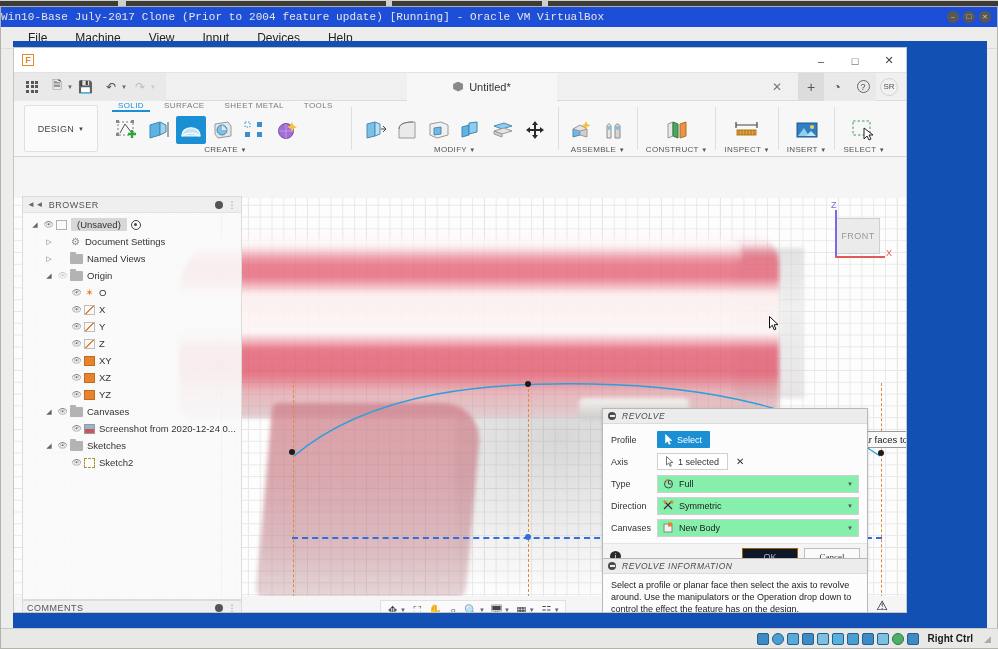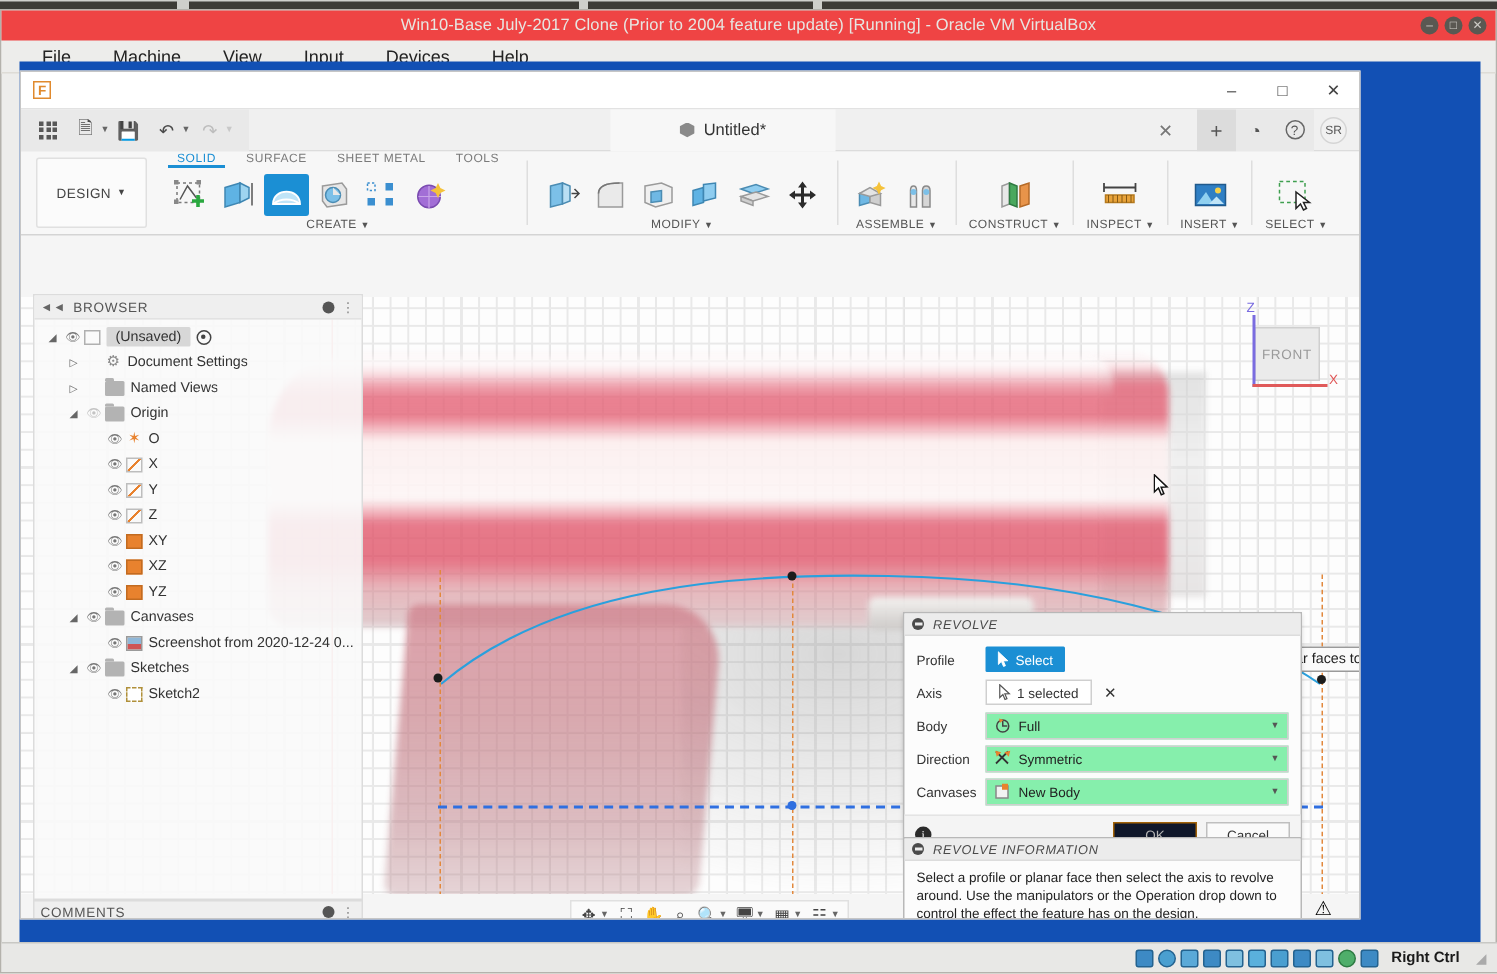--- a/index.html
+++ b/index.html
@@ -8,22 +8,22 @@
 
   
   #desktop { position:relative; width:998px; height:649px; background:#cfcfcb; }
   .desk-strip { position:absolute; left:0; top:0; width:998px; height:8px;
     background:#cfcfcb; }
   .desk-strip .dk { position:absolute; top:1px; height:6px; background:#3d3b36;}
 
   
   #vbox { position:absolute; left:0; top:6px; width:998px; height:643px;
     background:#ededeb; border:1px solid #b4b2ac; }
-  #vbox-title { height:20px; background:#ef4444; color:#e7e6e2; font-size:11px;
-    display:flex; align-items:center; justify-content:center; position:relative; }
+  #vbox-title { height:20px; background:#1d4ed8; color:#e7e6e2; font-size:11px;
+    display:flex; align-items:center; justify-content:flex-start; position:relative;font-family:Liberation Mono, monospace; }
   #vbox-title .tt { letter-spacing:0.1px; }
   .vb-btns { position:absolute; right:6px; top:4px; display:flex; gap:4px; }
   .vb-btn { width:12px; height:12px; border-radius:50%; background:#5a5852;
     color:#cfcdc8; font-size:8px; line-height:12px; text-align:center; }
 
   #vbox-menu { height:22px; background:#ededeb; display:flex; align-items:center;
     padding-left:8px; gap:2px; border-bottom:1px solid #dedcd6;}
   #vbox-menu .mi { font-size:12px; color:#232323; padding:2px 7px; border-radius:2px;margin-left:12px;}
 
   
@@ -255,21 +255,21 @@
   .dlg-foot { height:26px; border-top:1px solid #e4e4e4; background:#f4f4f4;
     display:flex; align-items:center; padding:0 7px; }
   .info-i { width:11px; height:11px; border-radius:50%; background:#2b2b2b;
     color:#fff; font-size:8px; line-height:11px; text-align:center;
     font-family:"Liberation Serif",serif; }
   .okbtn { margin-left:auto; width:56px; height:17px; background:#0f172a;
     border:1px solid #a16207; color:#b5b5b5; font-size:9px; display:flex;
     align-items:center; justify-content:center; }
   .cancelbtn { margin-left:6px; width:56px; height:17px; background:#fafafa;
     border:1px solid #bfbfbf; color:#333; font-size:9px; display:flex;
-    align-items:center; justify-content:center; }
+    align-items:center; justify-content:center;font-family:Liberation Serif, serif; }
 
   #revinfo { position:absolute; left:588px; top:510px; width:266px; height:110px;
     background:#fcfcfc; border:1px solid #b8b8b8; z-index:40; overflow:hidden;}
   .ri-body { padding:6px 8px; font-size:9px; color:#222; line-height:1.32; }
 
   
   #taskbar { position:absolute; left:0; bottom:0; width:998px; height:20px;
     background:#e8e8e6; border-top:1px solid #c8c8c4; display:flex;
     align-items:center; justify-content:flex-end; padding-right:8px; gap:3px;}
   .tb-ic { width:12px; height:12px; border-radius:2px; }
@@ -776,21 +776,21 @@
               <span class="fbtn-norm">
                 <svg width="8" height="11" viewBox="0 0 8 11">
                     <path d="M0.5 0.5 L0.5 9 L2.6 7 L4 10.3 L5.3 9.8 L3.9 6.6 L6.9 6.5 Z" fill="#fff" stroke="#555" stroke-width=".8"></path>
                   </svg>
                 <span>1 selected</span>
               </span>
               <span class="xbtn">✕</span>
             </div>
 
             <div class="frow">
-              <span class="flab">Body</span>
+              <span class="flab">Type</span>
               <span class="fsel">
                 <svg width="11" height="11" viewBox="0 0 11 11">
                     <circle cx="5.5" cy="6" r="4" fill="none" stroke="#444" stroke-width="1"></circle>
                     <path d="M5.5 2 L5.5 6 L8.5 6" stroke="#444" stroke-width="1" fill="none"></path>
                     <path d="M3 1 l3 1 -2.4 2z" fill="#e8822e"></path>
                   </svg>
                 <span>Full</span>
                 <span class="dn">▼</span>
               </span>
             </div>

